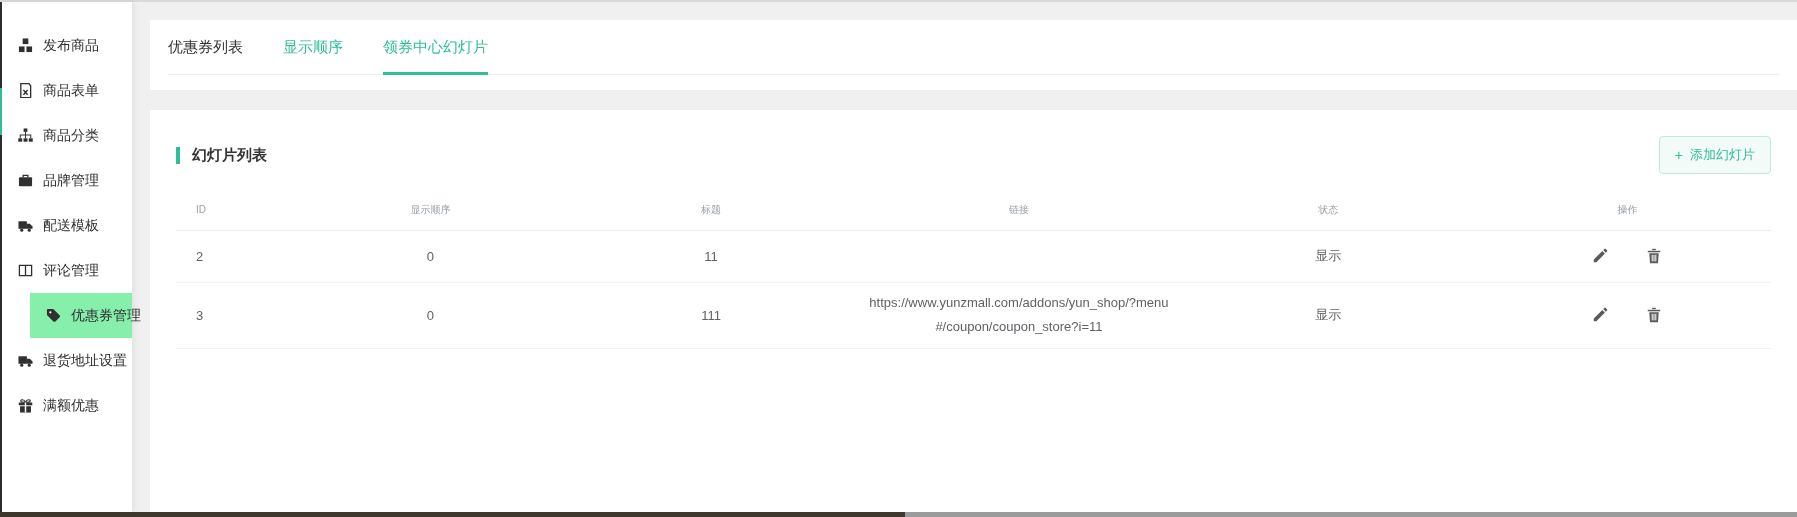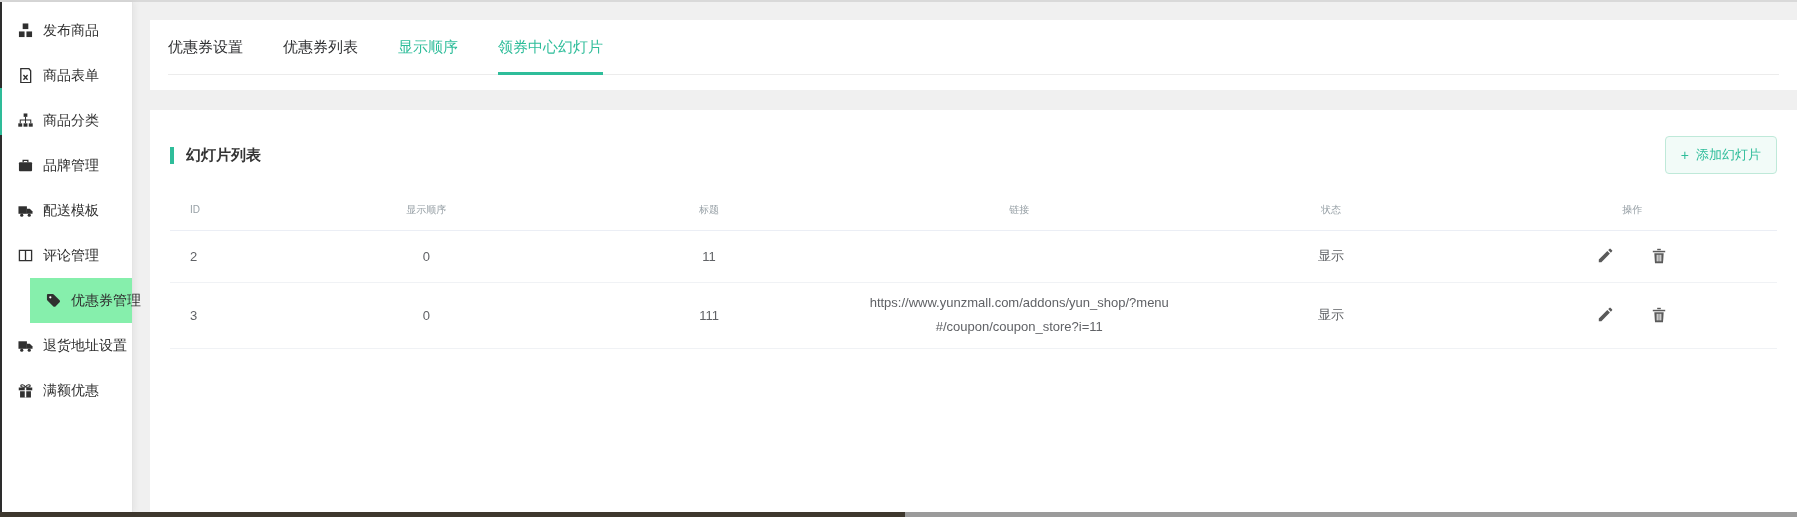--- a/index.html
+++ b/index.html
@@ -15,21 +15,21 @@
   .bottom-edge { position:absolute; bottom:0; left:0; right:0; height:5px; background:#9b9b9b; }
   .bottom-edge-left { position:absolute; left:0; top:0; bottom:0; width:905px; background:#3e382e; }
   .left-edge-strip { position:absolute; top:2px; bottom:5px; left:0; width:2px; background:#2e2e2e; }
   .left-edge-indicator { position:absolute; left:0; top:88px; width:4px; height:47px; background:#2fbd9a; }
 
   
   .sidebar {
     position:absolute; left:2px; top:2px; bottom:5px; width:131px;
     background:#fff; border-right:1px solid #e4e4e4;
     box-shadow:2px 0 6px rgba(0,0,0,0.05);
-    padding-top:6px; z-index:2;
+    padding-top:21px; z-index:2;
   }
   .side-item {
     display:flex; align-items:center; gap:10px;
     height:45px; padding-left:16px;
     font-size:14px; color:#2f2f2f; cursor:pointer; white-space:nowrap;
   }
   .side-item.active { background:#86efac; font-weight:normal;margin-left:28px; }
   .side-item .ic { width:15px; height:15px; flex:0 0 15px; color:#303030; display:inline-flex; }
   .side-item svg { width:15px; height:15px; fill:currentColor; stroke:none; }
 
@@ -48,21 +48,21 @@
   }
   .tab.green { color:#2fbd9a; }
   .tab.active { color:#2fbd9a; }
   .tab.active::after {
     content:""; position:absolute; left:0; right:0; bottom:-1px; height:3px;
     background:#2fbd9a;
   }
 
   .content-panel {
     position:absolute; left:150px; right:0; top:110px; bottom:5px;
-    background:#fff; padding:0 20px;
+    background:#fff; padding:0 26px;
   }
   .panel-header {
     margin-top:26px; display:flex; justify-content:space-between; align-items:center;
   }
   .section-title { display:flex; align-items:center; gap:12px; }
   .title-bar { width:4px; height:17px; background:#2fbd9a; }
   .title-text { font-size:15px; font-weight:bold; color:#333; }
   .add-btn {
     display:inline-flex; align-items:center; gap:7px;
     padding:9px 15px; font-size:13px; color:#2fbd9a;
@@ -232,21 +232,20 @@
       </span>
     <span>满额优惠</span>
   </div>
 </aside>
 
 <div class="left-edge-strip"></div>
 <div class="left-edge-indicator"></div>
 
 <section class="tab-panel">
   <div class="tabs-row">
-    <div class="tab">优惠券设置</div>
     <div class="tab">优惠券列表</div>
     <div class="tab green">显示顺序</div>
     <div class="tab active">领券中心幻灯片</div>
   </div>
 </section>
 
 <section class="content-panel">
   <div class="panel-header">
     <div class="section-title">
       <span class="title-bar"></span>

